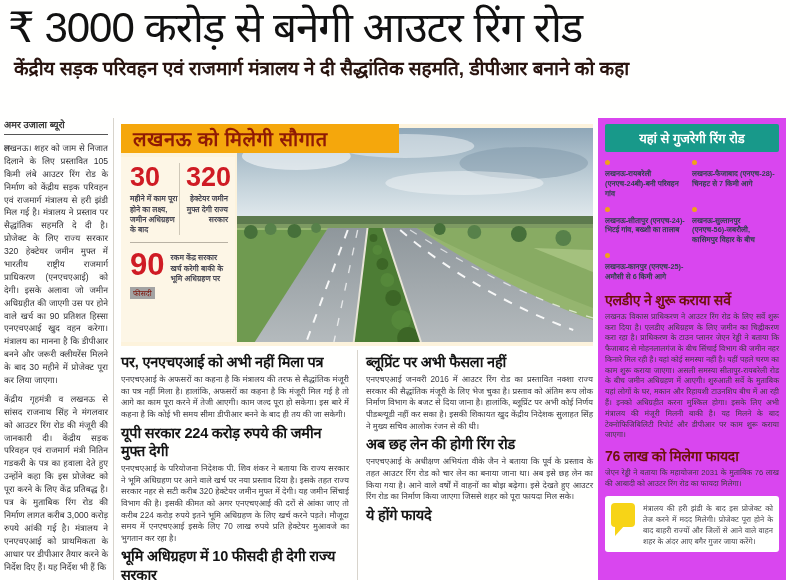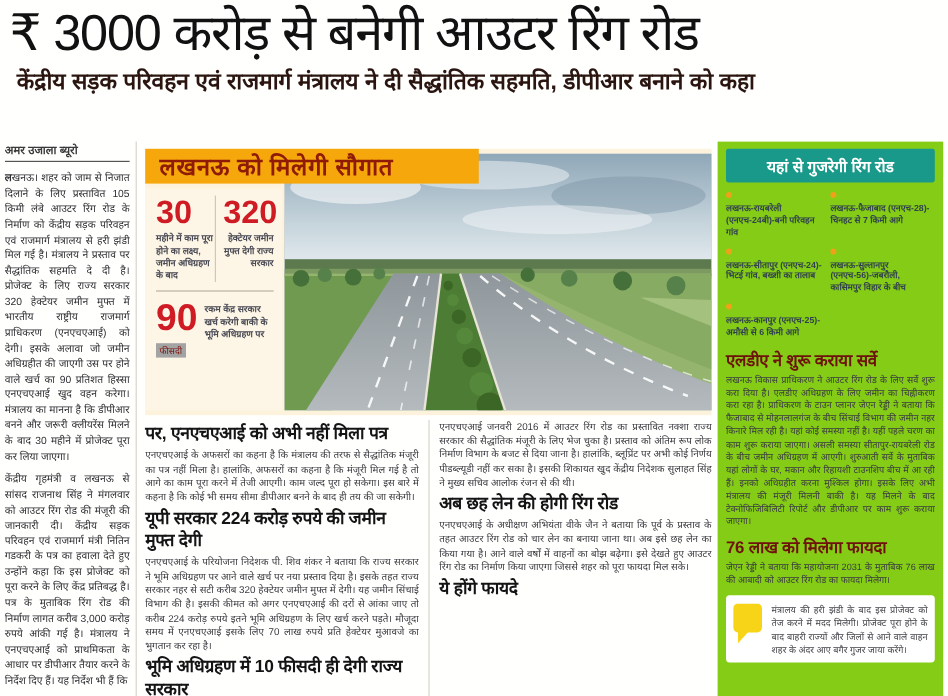--- a/index.html
+++ b/index.html
@@ -51,21 +51,21 @@
     display:flex; }
   .mid-colA { width:237px; padding-right:8px; border-right:1px solid #d8d4cc; }
   .mid-colB { width:235px; padding-left:8px; }
   .art-head { font-size:14.5px; font-weight:bold; color:#141414; line-height:1.25;
     margin:3px 0 3px 0; letter-spacing:-.2px; }
   .art-body { font-size:8.2px; line-height:1.42; color:#3a3a40; text-align:justify;
     margin-bottom:2px; }
 
   
   .sidebar { position:absolute; left:598px; top:118px; width:188px; height:462px;
-    background:#84cc16; padding:6px 7px; }
+    background:#d946ef; padding:6px 7px; }
   .route-title { background:#18998a; color:#ffffff; font-size:13px; font-weight:bold;
     text-align:center; padding:5px 2px; border-radius:2px; margin-bottom:6px; }
   .route-list { display:flex; flex-wrap:wrap; }
   .route-item { width:50%; display:flex; gap:4px; font-size:7.3px; font-weight:bold;
     color:#31404e; line-height:1.35; margin-bottom:6px; padding-right:3px;flex-direction:column; }
   .dot { width:5px; height:5px; border-radius:50%; background:#f0a11a; flex:0 0 5px; margin-top:2px; }
   .side-head { font-size:14px; font-weight:bold; color:#6e120b; letter-spacing:-.2px;
     margin:2px 0 3px 0; }
   .side-body { font-size:7.6px; line-height:1.42; color:#3a3a40; text-align:justify;
     margin-bottom:5px; }
@@ -181,20 +181,21 @@
   <div class="mid-articles">
     <div class="mid-colA">
       <div class="art-head">पर, एनएचएआई को अभी नहीं मिला पत्र</div>
       <p class="art-body">एनएचएआई के अफसरों का कहना है कि मंत्रालय की तरफ से सैद्धांतिक मंजूरी का पत्र नहीं मिला है। हालांकि, अफसरों का कहना है कि मंजूरी मिल गई है तो आगे का काम पूरा करने में तेजी आएगी। काम जल्द पूरा हो सकेगा। इस बारे में कहना है कि कोई भी समय सीमा डीपीआर बनने के बाद ही तय की जा सकेगी।</p>
       <div class="art-head">यूपी सरकार 224 करोड़ रुपये की जमीन मुफ्त देगी</div>
       <p class="art-body">एनएचएआई के परियोजना निदेशक पी. शिव शंकर ने बताया कि राज्य सरकार ने भूमि अधिग्रहण पर आने वाले खर्च पर नया प्रस्ताव दिया है। इसके तहत राज्य सरकार नहर से सटी करीब 320 हेक्टेयर जमीन मुफ्त में देगी। यह जमीन सिंचाई विभाग की है। इसकी कीमत को अगर एनएचएआई की दरों से आंका जाए तो करीब 224 करोड़ रुपये इतने भूमि अधिग्रहण के लिए खर्च करने पड़ते। मौजूदा समय में एनएचएआई इसके लिए 70 लाख रुपये प्रति हेक्टेयर मुआवजे का भुगतान कर रहा है।</p>
       <div class="art-head">भूमि अधिग्रहण में 10 फीसदी ही देगी राज्य सरकार</div>
 
     </div>
     <div class="mid-colB">
+      <div class="art-head">ब्लूप्रिंट पर अभी फैसला नहीं</div>
       <p class="art-body">एनएचएआई जनवरी 2016 में आउटर रिंग रोड का प्रस्तावित नक्शा राज्य सरकार की सैद्धांतिक मंजूरी के लिए भेज चुका है। प्रस्ताव को अंतिम रूप लोक निर्माण विभाग के बजट से दिया जाना है। हालांकि, ब्लूप्रिंट पर अभी कोई निर्णय पीडब्ल्यूडी नहीं कर सका है। इसकी शिकायत खुद केंद्रीय निदेशक सुलाहत सिंह ने मुख्य सचिव आलोक रंजन से की थी।</p>
       <div class="art-head">अब छह लेन की होगी रिंग रोड</div>
       <p class="art-body">एनएचएआई के अधीक्षण अभियंता वीके जैन ने बताया कि पूर्व के प्रस्ताव के तहत आउटर रिंग रोड को चार लेन का बनाया जाना था। अब इसे छह लेन का किया गया है। आने वाले वर्षों में वाहनों का बोझ बढ़ेगा। इसे देखते हुए आउटर रिंग रोड का निर्माण किया जाएगा जिससे शहर को पूरा फायदा मिल सके।</p>
       <div class="art-head">ये होंगे फायदे</div>
     </div>
   </div>
 
   <div class="sidebar">
     <div class="route-title">यहां से गुजरेगी रिंग रोड</div>
 

